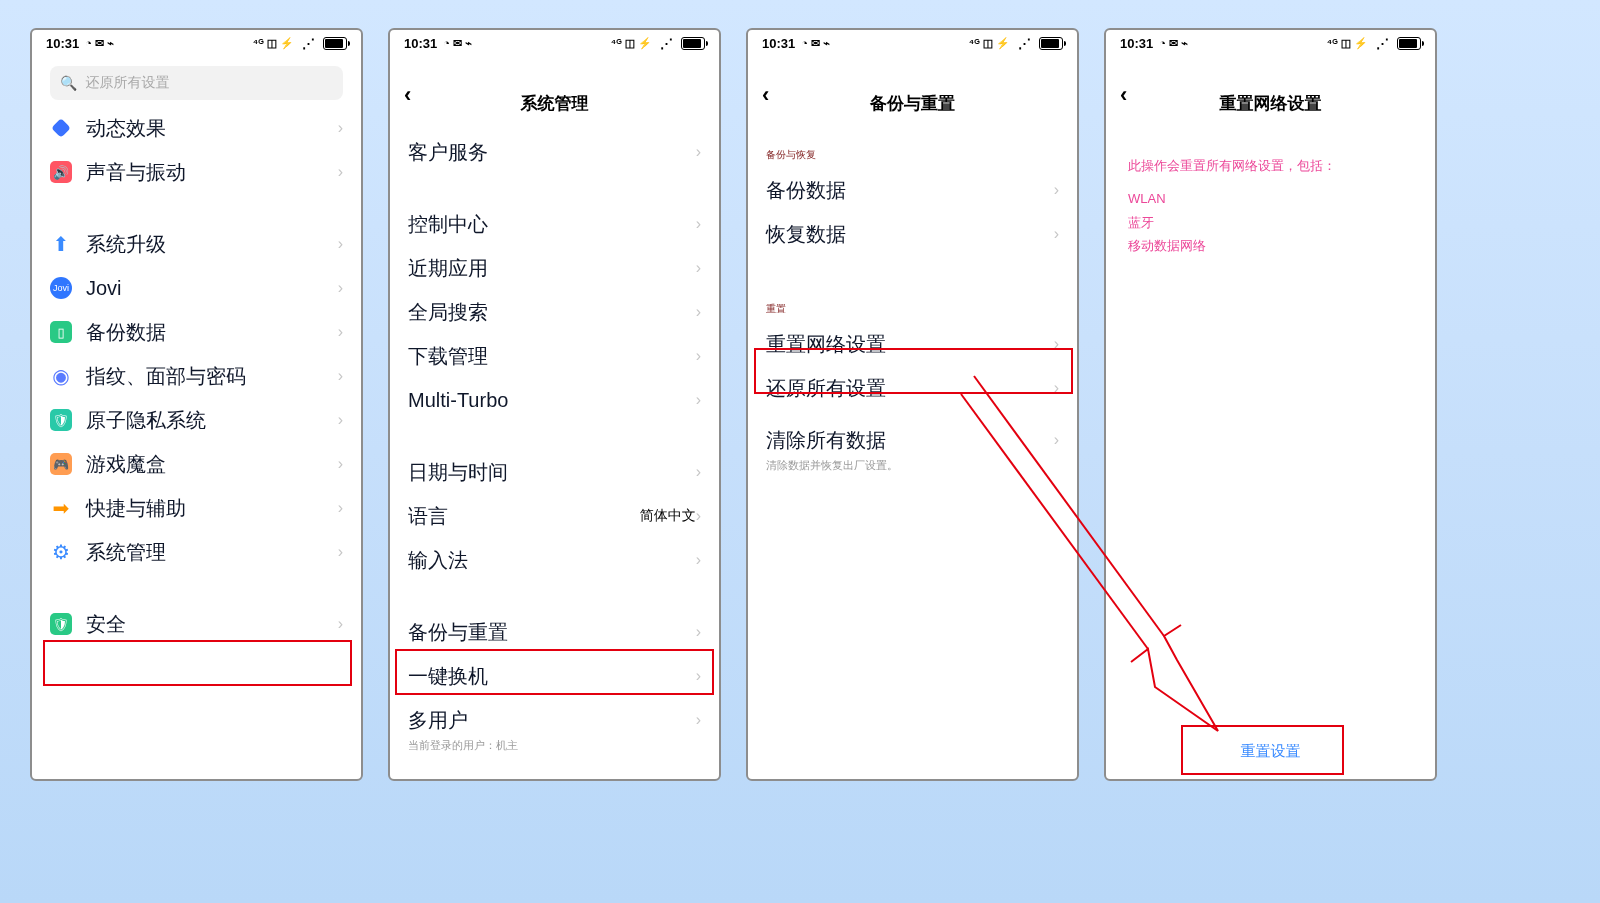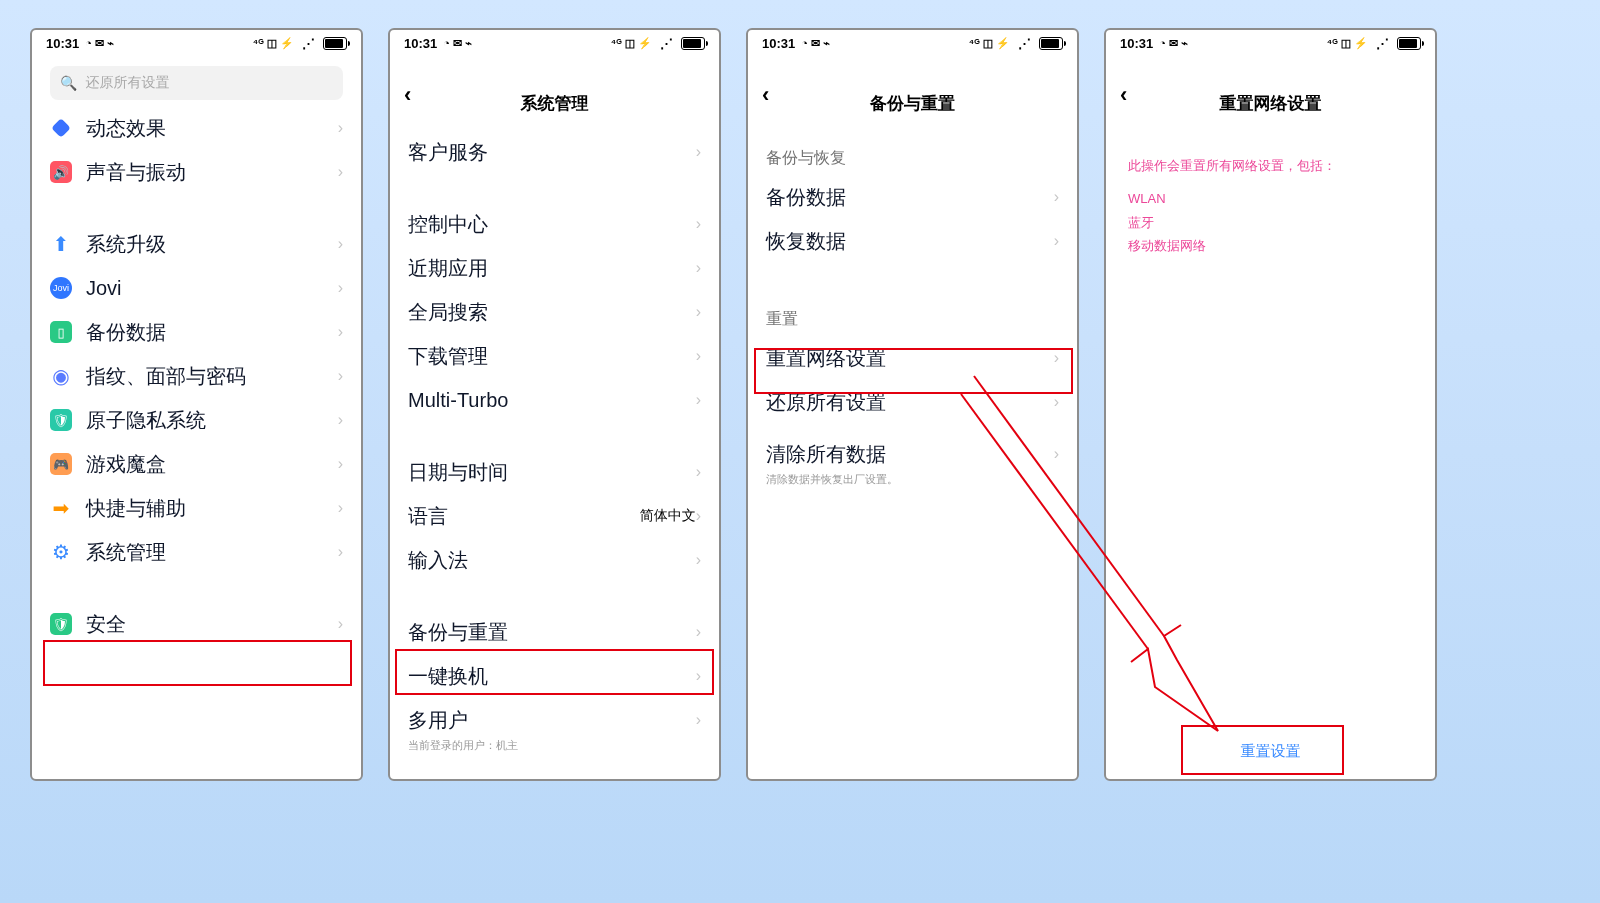--- a/index.html
+++ b/index.html
@@ -30,21 +30,21 @@
   
   .search{margin:10px 18px 6px;height:34px;background:#f2f2f2;border-radius:8px;display:flex;align-items:center;padding:0 10px;color:#a9a9a9;font-size:14px;}
   .search .mag{margin-right:8px;}
 
   
   .row{display:flex;align-items:center;padding:0 18px;height:44px;position:relative;cursor:pointer;}
   .row .ico{width:22px;height:22px;margin-right:14px;flex:0 0 22px;display:flex;align-items:center;justify-content:center;}
   .row .label{font-size:20px;color:#0f172a;flex:1;}
   .row .value{font-size:14px;color:#000000;}
   .row .chev{color:#c7c7c7;font-size:16px;}
-  .sect{padding:18px 18px 6px;font-size:16px;color:#737373;}
+  .sect{padding:18px 18px 6px;font-size:10px;color:#7f1d1d;}
   .divider{height:28px;}
   .subtext{font-size:11px;color:#9a9a9a;padding:0 18px;margin-top:-4px;margin-bottom:6px;}
 
   
   .para{padding:24px 22px 0;font-size:13px;color:#ec4899;line-height:1.8;}
   .para .hd{margin-bottom:10px;}
 
   
   .bottom-btn{position:absolute;bottom:8px;left:0;right:0;text-align:center;color:#3a8bff;font-size:15px;padding:10px 0;cursor:pointer;}
 

